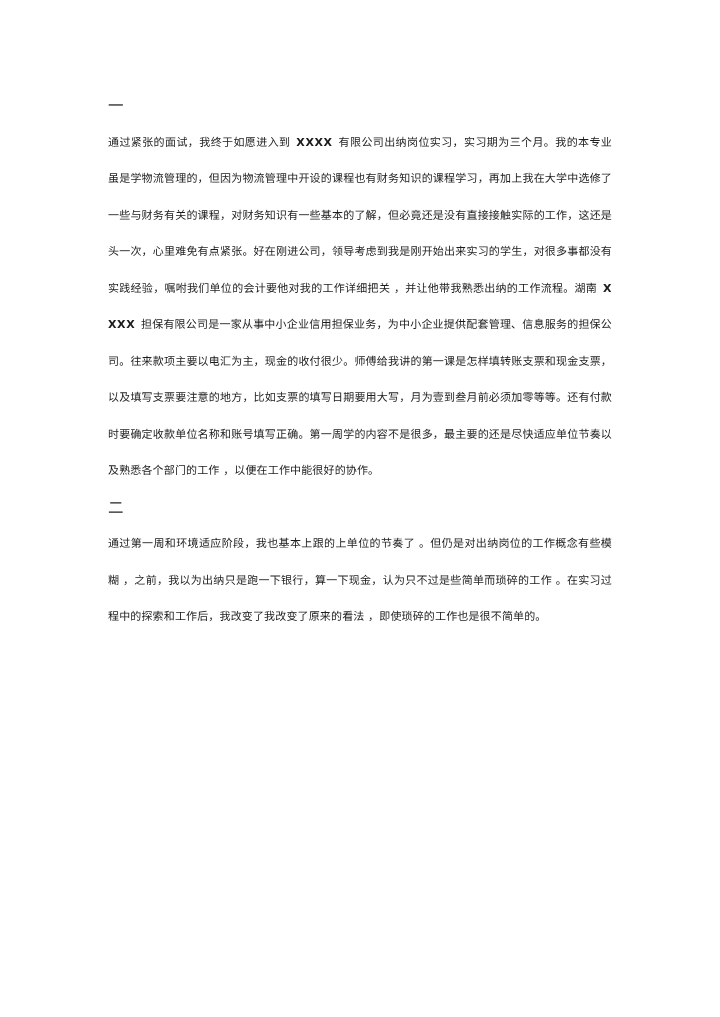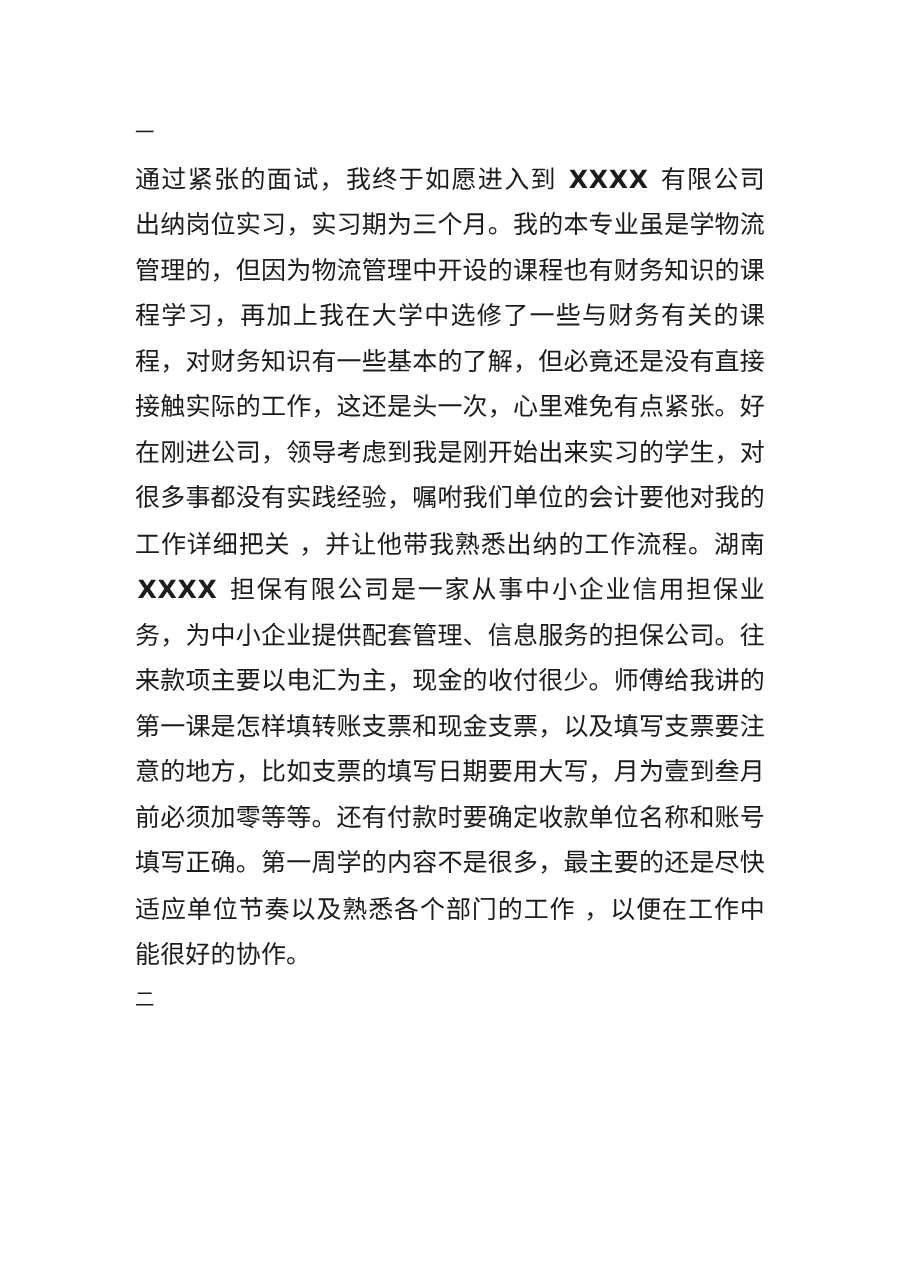--- a/index.html
+++ b/index.html
@@ -36,21 +36,21 @@
     font-size: 15.5px;
     line-height: 36.5px;
     letter-spacing: 0.3px;
     color: #1c1c1c;
     text-align: left;
     white-space: nowrap;
   }
 
   
   .para {
-    font-size: 20px;
+    font-size: 11px;
     line-height: 36.5px;
     text-align: justify;
     text-justify: inter-character;
     text-align-last: left;
     color: #1c1c1c;
     letter-spacing: 0.15px;
     word-break: break-all;
     overflow-wrap: anywhere;
     margin: 0;
   }
@@ -68,15 +68,16 @@
 
 <div class="page" style="background: rgb(255, 255, 255);">
   <div class="doc-body">
 
     <div class="section-marker" style="color: rgb(28, 28, 28);">一</div>
 
     <p class="para" style="color: rgb(28, 28, 28);">通过紧张的面试，我终于如愿进入到 <span class="redact">XXXX</span> 有限公司出纳岗位实习，实习期为三个月。我的本专业虽是学物流管理的，但因为物流管理中开设的课程也有财务知识的课程学习，再加上我在大学中选修了一些与财务有关的课程，对财务知识有一些基本的了解，但必竟还是没有直接接触实际的工作，这还是头一次，心里难免有点紧张。好在刚进公司，领导考虑到我是刚开始出来实习的学生，对很多事都没有实践经验，嘱咐我们单位的会计要他对我的工作详细把关 ，并让他带我熟悉出纳的工作流程。湖南 <span class="redact">XXXX</span> 担保有限公司是一家从事中小企业信用担保业务，为中小企业提供配套管理、信息服务的担保公司。往来款项主要以电汇为主，现金的收付很少。师傅给我讲的第一课是怎样填转账支票和现金支票，以及填写支票要注意的地方，比如支票的填写日期要用大写，月为壹到叁月前必须加零等等。还有付款时要确定收款单位名称和账号填写正确。第一周学的内容不是很多，最主要的还是尽快适应单位节奏以及熟悉各个部门的工作 ，以便在工作中能很好的协作。</p>
 
     <div class="section-marker" style="color: rgb(28, 28, 28);">二</div>
 
+    <p class="para" style="color: rgb(28, 28, 28);">通过第一周和环境适应阶段，我也基本上跟的上单位的节奏了 。但仍是对出纳岗位的工作概念有些模糊 ，之前，我以为出纳只是跑一下银行，算一下现金，认为只不过是些简单而琐碎的工作 。在实习过程中的探索和工作后，我改变了我改变了原来的看法 ，即使琐碎的工作也是很不简单的。</p>
 
   </div>
 </div>
 
 </body></html>

